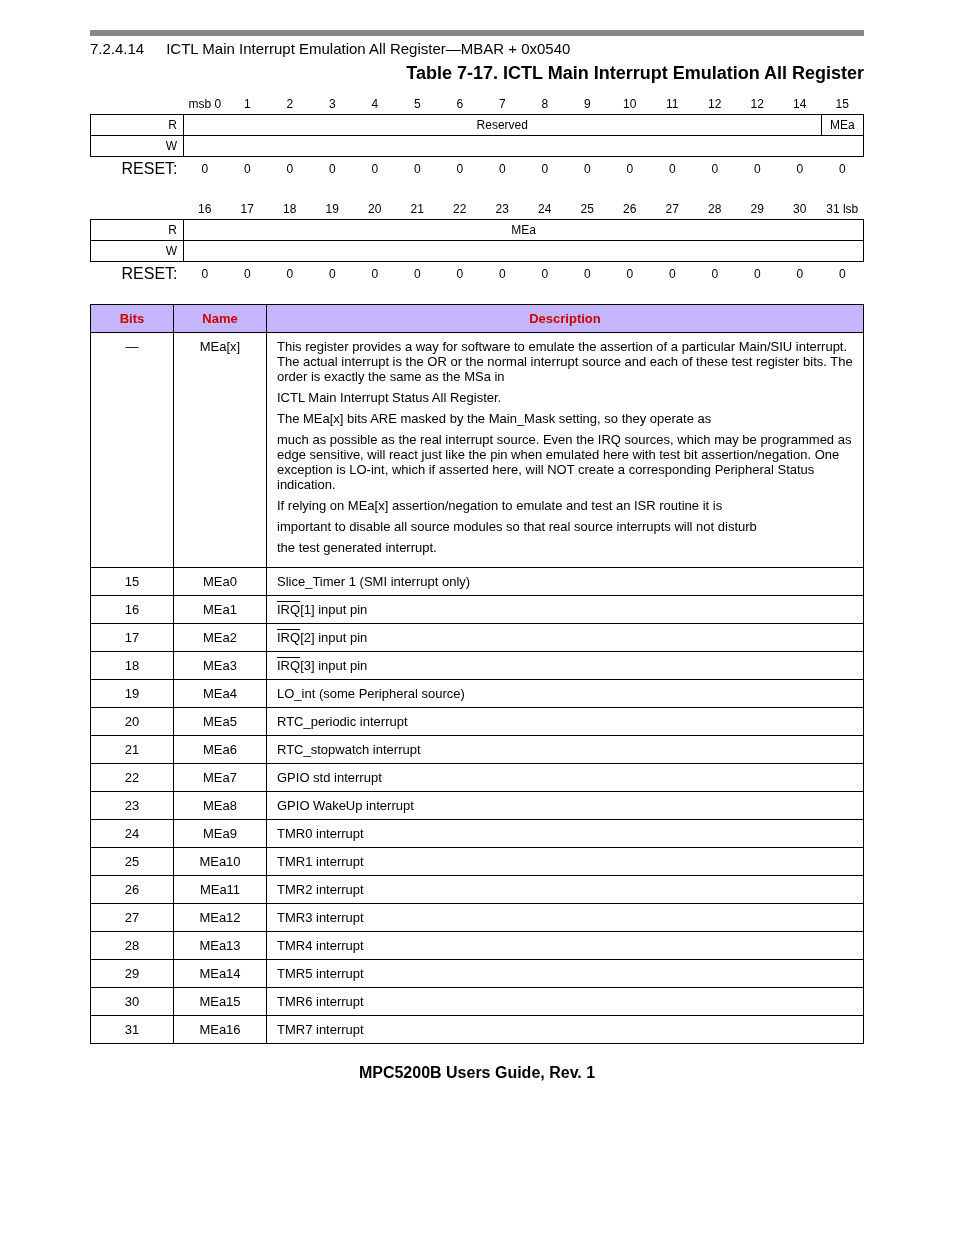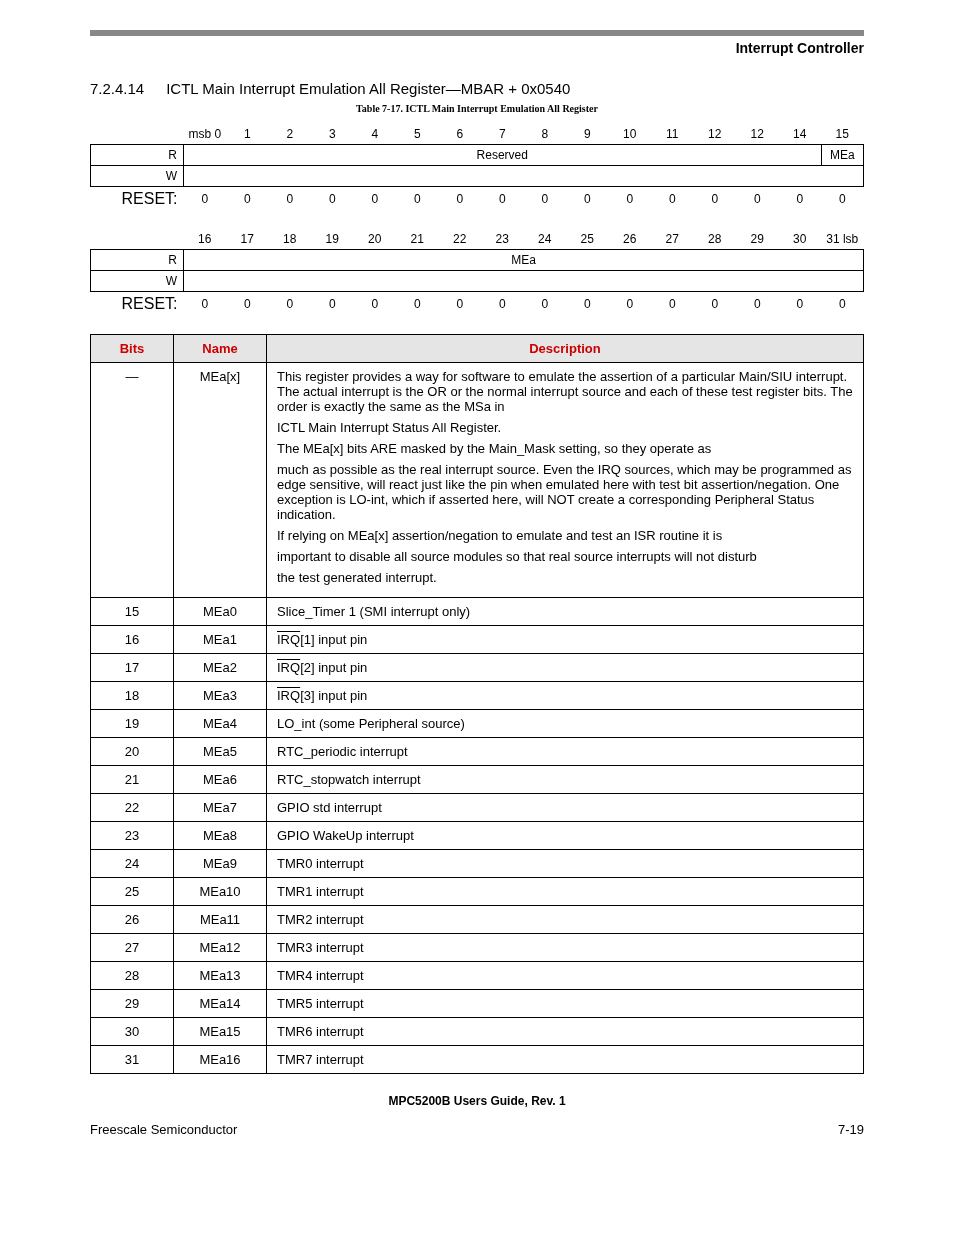--- a/index.html
+++ b/index.html
@@ -27,25 +27,24 @@
       font-size: 14px;
       margin-bottom: 24px;
     }
     .section-heading {
       font-weight: normal;
       font-size: 15px;
       margin-bottom: 6px;
     }
     .sec-num { display:inline-block; width:72px; }
     .table-caption {
-      text-align: center;
+      text-align: right;
       font-weight: bold;
-      font-size: 10px;
+      font-size: 18px;
       margin-bottom: 10px;
-      font-family: Liberation Serif, serif;
     }
     .bit-diagram {
       width: 100%;
       border-collapse: collapse;
       font-size: 12px;
       margin-bottom: 18px;
       padding-left: 41px;
     }
     .bit-diagram td, .bit-diagram th {
       text-align: center;
@@ -61,55 +60,54 @@
     .bit-diagram .field {
       border: 1px solid #000;
       font-size: 12px;
     }
     .desc-table {
       width: 100%;
       border-collapse: collapse;
       font-size: 13px;
     }
     .desc-table th {
-      background: #e5e5e5;
+      background: #c4b5fd;
       color: #cc0000;
       font-weight: bold;
       border: 1px solid #000;
       padding: 6px 24px;
       text-align: center;
     }
     .desc-table td {
       border: 1px solid #000;
       padding: 6px 10px;
       vertical-align: top;
     }
     .desc-table td.col-bits { text-align:center; width:62px;}
     .desc-table td.col-name { text-align:center; width:72px;}
     .desc-para { margin: 0 0 6px 0; }
     .overline { text-decoration: overline; }
     .footer-center {
       text-align: center;
       font-weight: bold;
-      font-size: 12px;
+      font-size: 16px;
       margin-top: 20px;
     }
     .footer-row {
       display:flex;
       justify-content: space-between;
       font-size: 13px;
       margin-top: 14px;
     }
   </style>
 </head>
 <body>
 
 <div class="page">
   <div class="top-bar"></div>
-  <div class="header-title">Interrupt Controller</div>
 
   <div class="section-heading">
     <span class="sec-num">7.2.4.14</span>
     <span>ICTL Main Interrupt Emulation All Register—MBAR + 0x0540</span>
   </div>
   <div class="table-caption">Table 7-17. ICTL Main Interrupt Emulation All Register</div>
 
   <table class="bit-diagram">
     <tbody>
         <tr>
@@ -317,17 +315,13 @@
         </tr>
         <tr>
           <td class="col-bits">31</td>
           <td class="col-name">MEa16</td>
           <td>TMR7 interrupt</td>
         </tr>
       </tbody>
   </table>
 
   <div class="footer-center">MPC5200B Users Guide, Rev. 1</div>
-  <div class="footer-row">
-    <span>Freescale Semiconductor</span>
-    <span>7-19</span>
-  </div>
 </div>
 
 </body></html>

